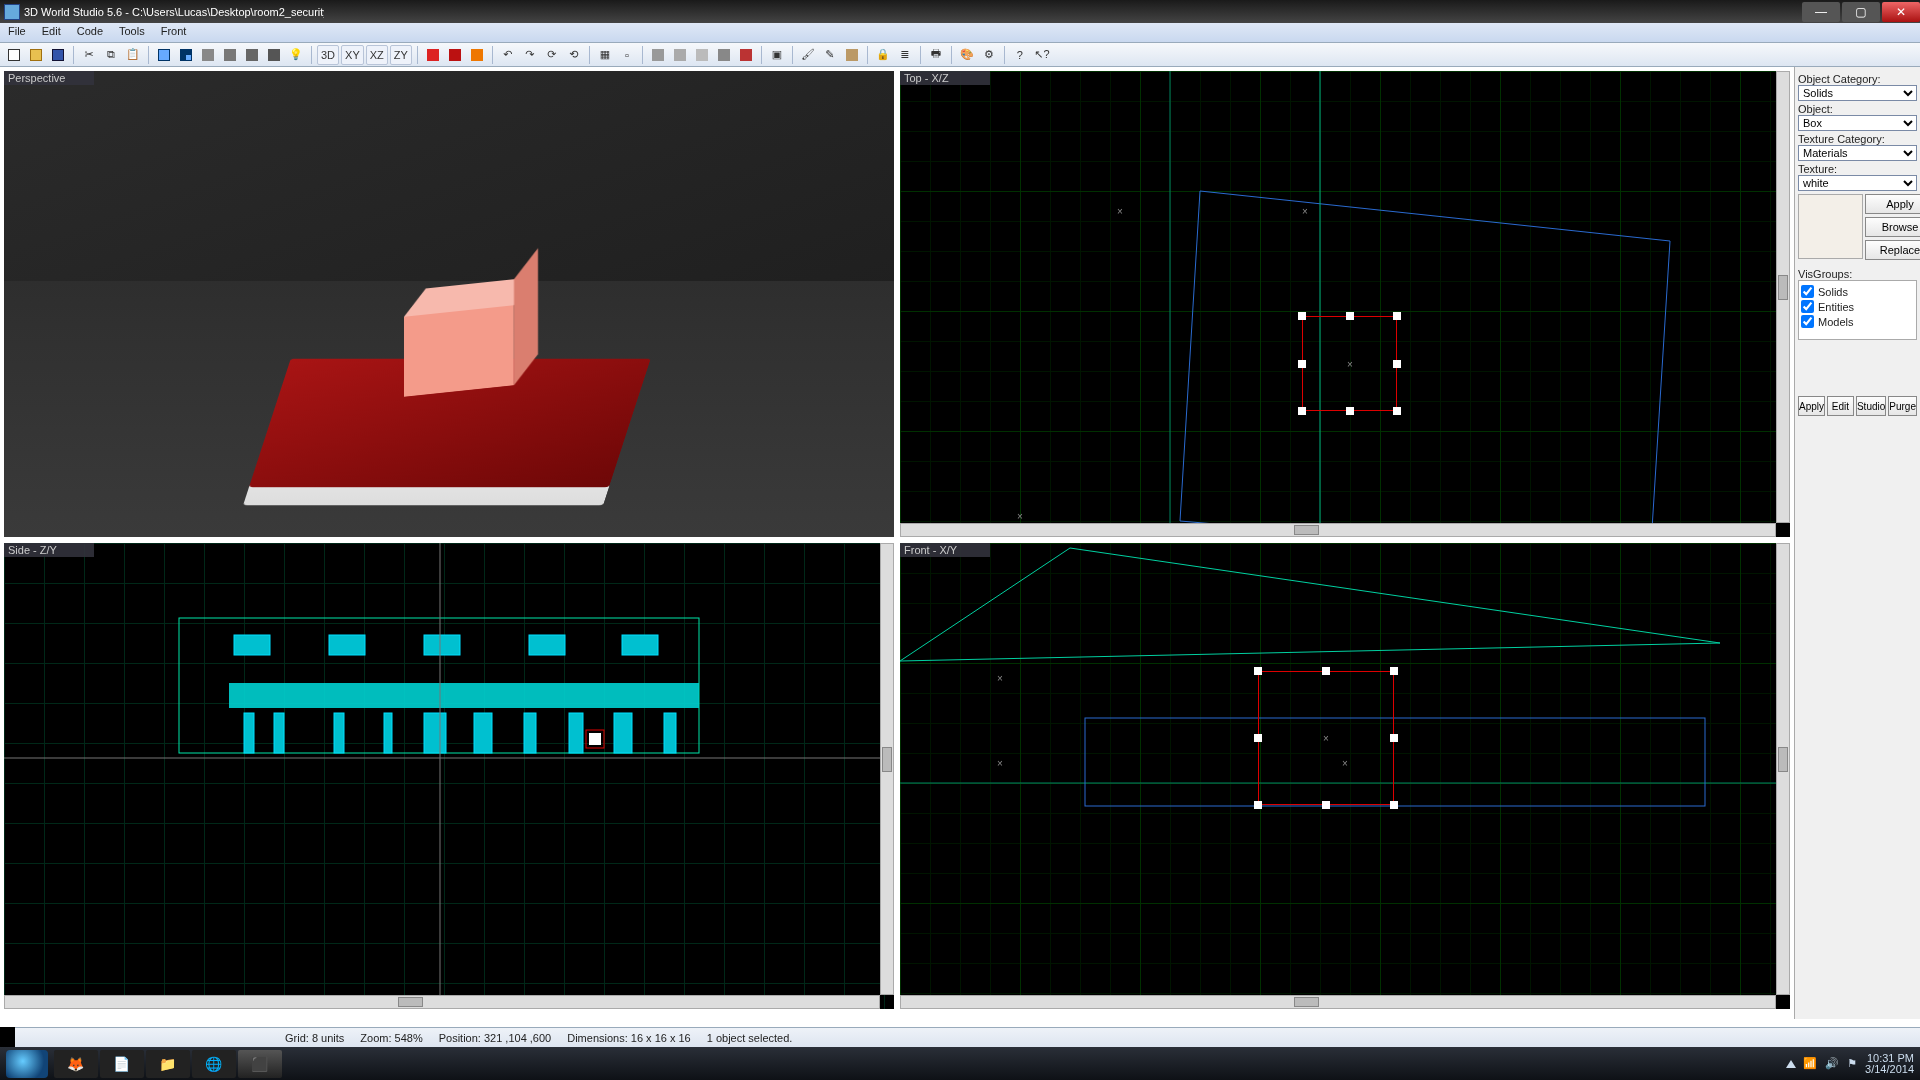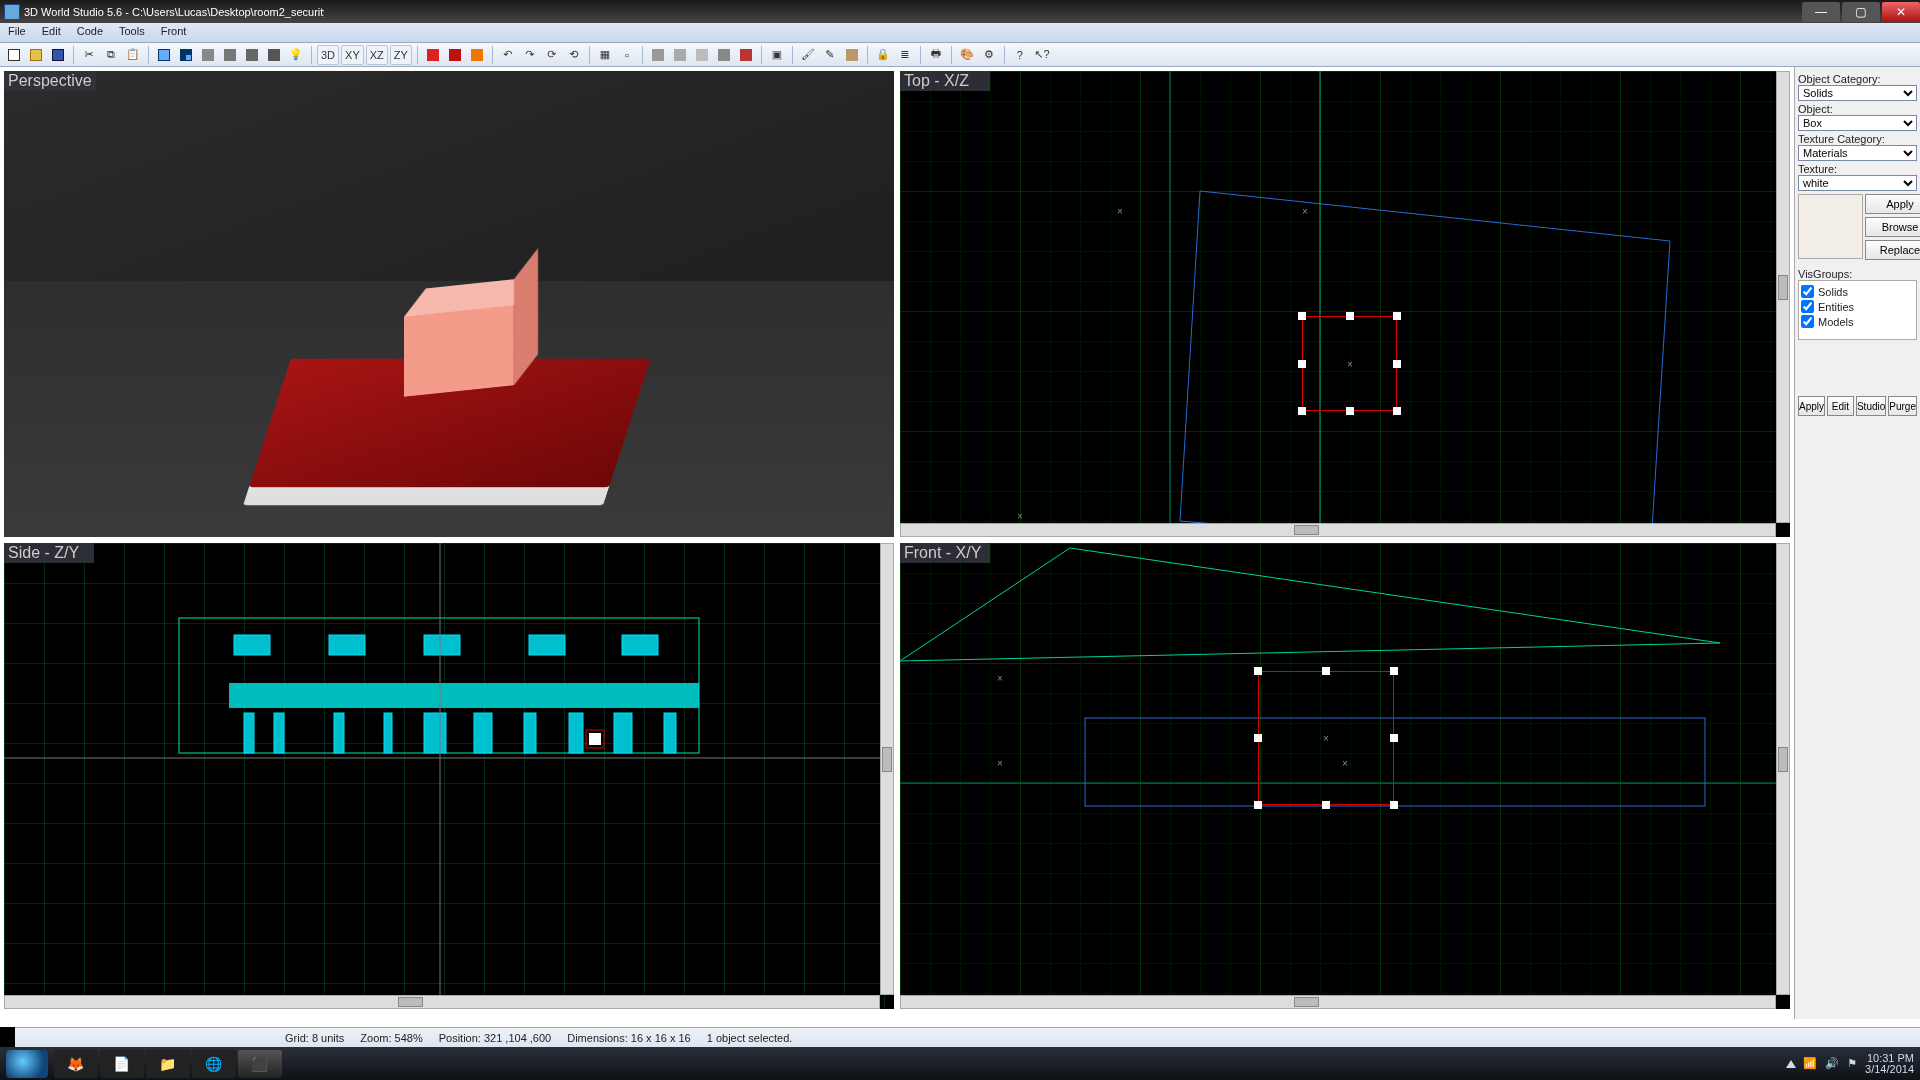--- a/index.html
+++ b/index.html
@@ -32,21 +32,21 @@
     border:1px solid transparent; border-radius:2px; font-size:11px; color:#333;}
   .tbtn.txt{ width:auto; padding:8px 3px; min-width:22px; background:#eef2fa; border:1px solid #b8c4d8;}
   .tsep{ width:1px; height:18px; background:#a8b8d0; margin:0 3px;}
   .sq{width:12px;height:12px;}
 
   
   .work { position:absolute; left:0; top:67px; width:1920px; height:960px; background:#fff; }
   .viewports { position:absolute; left:4px; top:4px; width:1787px; height:952px; }
   .sidepanel{ position:absolute; right:0; top:0; width:126px; height:952px; background:#f0f0f0; border-left:1px solid #aaa; padding:4px 3px; }
   .vp{ position:absolute; background:#000; }
-  .vp .lbl{ position:absolute; left:0; top:0; font-size:16px; color:#ccc; background:rgba(50,50,60,.9);
+  .vp .lbl{ position:absolute; left:0; top:0; font-size:11px; color:#ccc; background:rgba(50,50,60,.9);
     padding:1px 4px; min-width:90px;}
   .vp-tl{ left:0; top:0; width:890px; height:466px; }
   .vp-tr{ left:896px; top:0; width:890px; height:466px; }
   .vp-bl{ left:0; top:472px; width:890px; height:466px; }
   .vp-br{ left:896px; top:472px; width:890px; height:466px; }
   
   .sbar-h{ position:absolute; height:14px; left:0; right:14px; bottom:0; background:#ddd; border:1px solid #aaa;}
   .sbar-h .thumb{ position:absolute; top:1px; bottom:1px; left:45%; width:25px; background:#bbb; border:1px solid #888;}
   .sbar-v{ position:absolute; width:14px; top:0; bottom:14px; right:0; background:#ddd; border:1px solid #aaa;}
   .sbar-v .thumb{ position:absolute; left:1px; right:1px; top:45%; height:25px; background:#bbb; border:1px solid #888;}

